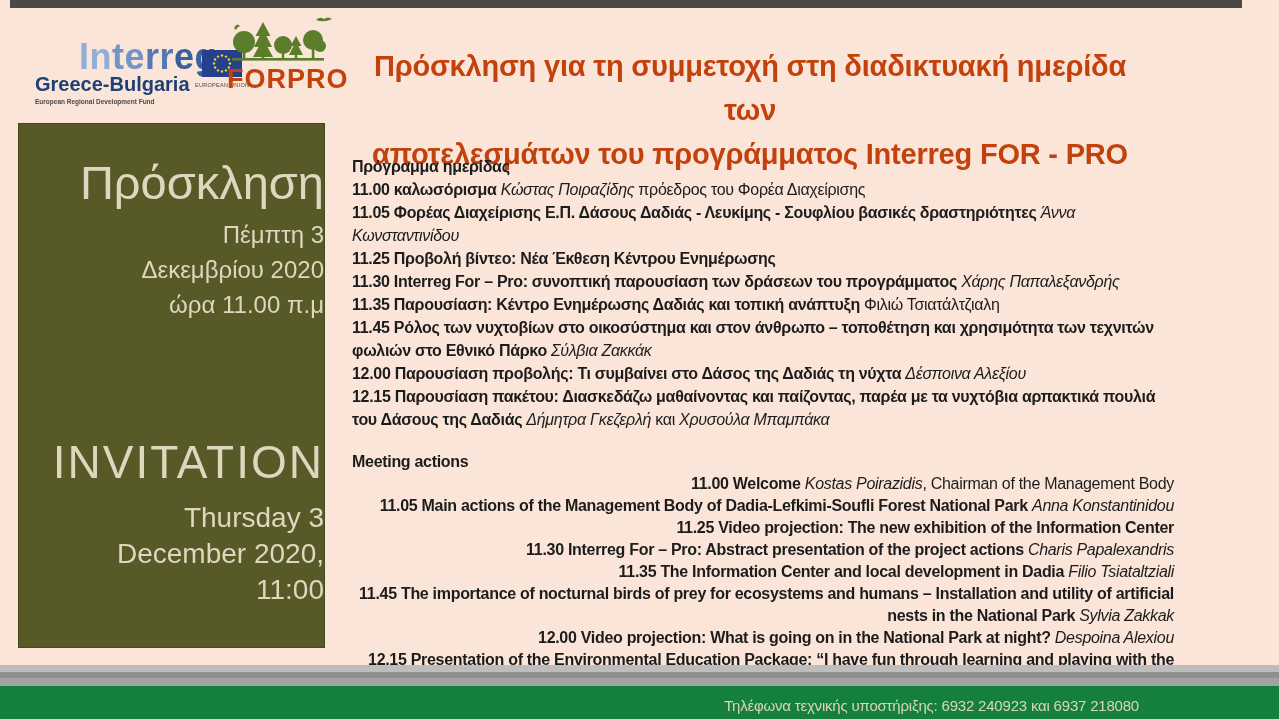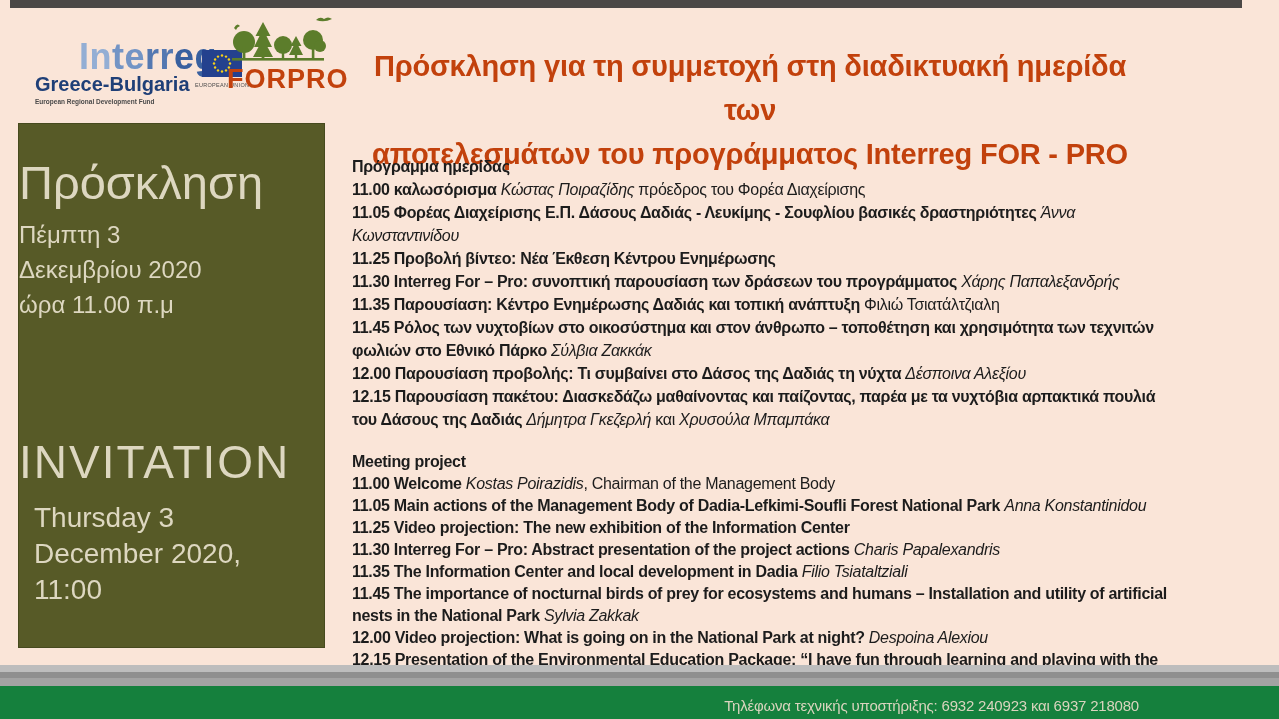--- a/index.html
+++ b/index.html
@@ -29,35 +29,35 @@
   
   .main-title {
     position:absolute; left:350px; top:44px; width:800px;
     text-align:center; font-size:29px; font-weight:bold;
     color:#c2410c; line-height:44px; letter-spacing:-0.2px;
   }
   
   .sidebar {
     position:absolute; left:18px; top:123px; width:307px; height:525px;
     background:#575a27; border:1px solid #464a1e;
-    text-align:left; color:#ddd7c0;
+    text-align:right; color:#ddd7c0;
   }
   .sb-greek-title { margin-top:33px; font-size:47px; font-weight:400; line-height:52px; }
   .sb-greek-date  { margin-top:8px; font-size:24px; line-height:35px; }
   .sb-eng-title   { margin-top:114px; font-size:46px; font-weight:400; letter-spacing:2px; line-height:52px; }
   .sb-eng-date    { margin-top:12px; font-size:28px; line-height:36px;padding-left:15px; }
   
   .content {
     position:absolute; left:352px; top:155px; width:822px;
     color:#1c1c1c; font-size:16px; letter-spacing:-0.3px;
   }
   .sched-heading { font-weight:bold; line-height:23px; }
   .greek-list .sched-line { line-height:23px; }
   .eng-block { margin-top:19px; }
-  .eng-list .sched-line { line-height:22px; }
+  .eng-list .sched-line { line-height:22px;text-align:right; }
   .seg-b { font-weight:bold; }
   .seg-i { font-style:italic; }
   .seg-r { font-weight:normal; font-style:normal; }
   
   .gray-strip {
     position:absolute; left:0; top:665px; width:1279px; height:13px;
     background:linear-gradient(to bottom, #bdbdbd 0 7px, #8f8f8f 7px 13px);
   }
   .footer-bar {
     position:absolute; left:0; top:678px; width:1279px; height:41px;
@@ -160,21 +160,21 @@
           <div class="sched-line"><span class="seg-b">11.05 Φορέας Διαχείρισης Ε.Π. Δάσους Δαδιάς - Λευκίμης - Σουφλίου βασικές δραστηριότητες </span><span class="seg-i">Άννα Κωνσταντινίδου</span></div>
           <div class="sched-line"><span class="seg-b">11.25 Προβολή βίντεο: Νέα Έκθεση Κέντρου Ενημέρωσης</span></div>
           <div class="sched-line"><span class="seg-b">11.30 Interreg For – Pro: συνοπτική παρουσίαση των δράσεων του προγράμματος </span><span class="seg-i">Χάρης Παπαλεξανδρής</span></div>
           <div class="sched-line"><span class="seg-b">11.35 Παρουσίαση: Κέντρο Ενημέρωσης Δαδιάς και τοπική ανάπτυξη </span><span class="seg-r">Φιλιώ Τσιατάλτζιαλη</span></div>
           <div class="sched-line"><span class="seg-b">11.45 Ρόλος των νυχτοβίων στο οικοσύστημα και στον άνθρωπο – τοποθέτηση και χρησιμότητα των τεχνιτών φωλιών στο Εθνικό Πάρκο </span><span class="seg-i">Σύλβια Ζακκάκ</span></div>
           <div class="sched-line"><span class="seg-b">12.00 Παρουσίαση προβολής: Τι συμβαίνει στο Δάσος της Δαδιάς τη νύχτα </span><span class="seg-i">Δέσποινα Αλεξίου</span></div>
           <div class="sched-line"><span class="seg-b">12.15 Παρουσίαση πακέτου: Διασκεδάζω μαθαίνοντας και παίζοντας, παρέα με τα νυχτόβια αρπακτικά πουλιά του Δάσους της Δαδιάς </span><span class="seg-i">Δήμητρα Γκεζερλή</span><span class="seg-r"> και </span><span class="seg-i">Χρυσούλα Μπαμπάκα</span></div>
         </div>
     </div>
     <div class="eng-block">
-      <div class="sched-heading">Meeting project</div>
+      <div class="sched-heading">Meeting actions</div>
       <div class="eng-list">
           <div class="sched-line"><span class="seg-b">11.00 Welcome </span><span class="seg-i">Kostas Poirazidis</span><span class="seg-r">, Chairman of the Management Body</span></div>
           <div class="sched-line"><span class="seg-b">11.05 Main actions of the Management Body of Dadia-Lefkimi-Soufli Forest National Park </span><span class="seg-i">Anna Konstantinidou</span></div>
           <div class="sched-line"><span class="seg-b">11.25 Video projection: The new exhibition of the Information Center</span></div>
           <div class="sched-line"><span class="seg-b">11.30 Interreg For – Pro: Abstract presentation of the project actions </span><span class="seg-i">Charis Papalexandris</span></div>
           <div class="sched-line"><span class="seg-b">11.35 The Information Center and local development in Dadia </span><span class="seg-i">Filio Tsiataltziali</span></div>
           <div class="sched-line"><span class="seg-b">11.45 The importance of nocturnal birds of prey for ecosystems and humans – Installation and utility of artificial nests in the National Park </span><span class="seg-i">Sylvia Zakkak</span></div>
           <div class="sched-line"><span class="seg-b">12.00 Video projection: What is going on in the National Park at night? </span><span class="seg-i">Despoina Alexiou</span></div>
           <div class="sched-line"><span class="seg-b">12.15 Presentation of the Environmental Education Package: “I have fun through learning and playing with the nocturnal birds of prey in the National Park” </span><span class="seg-i">Dimitra Gezerli</span><span class="seg-r"> and </span><span class="seg-i">Chrysoula Mpampaka</span></div>
         </div>

